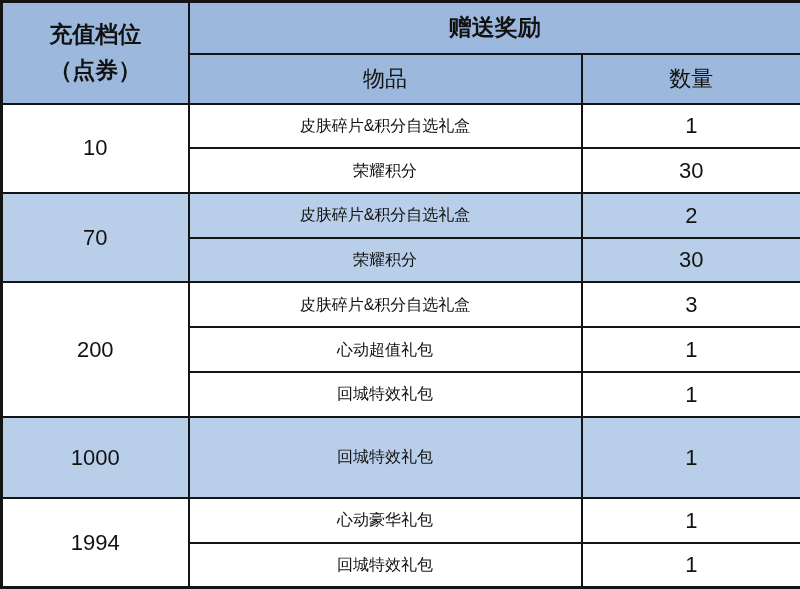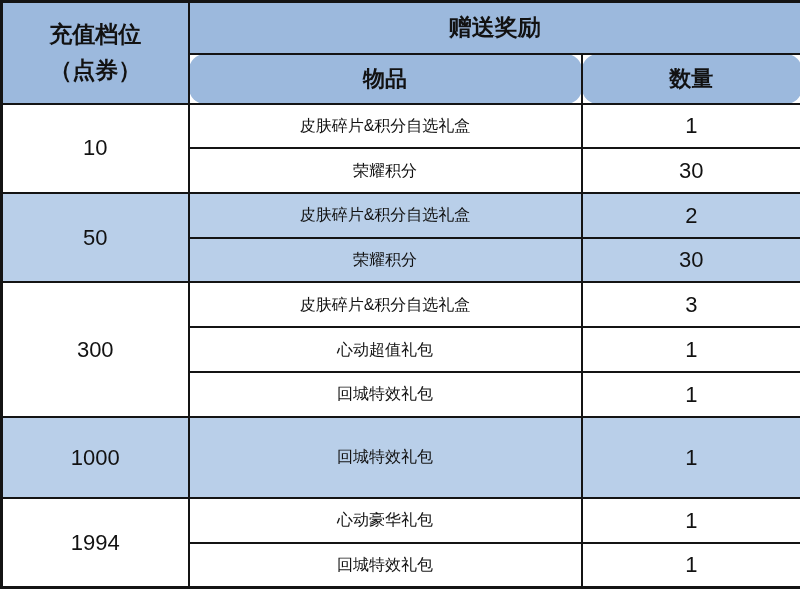--- a/index.html
+++ b/index.html
@@ -31,23 +31,22 @@
     line-height: 1.25;
   }
   
   th.hdr {
     background: #9cb9dd;
     font-weight: bold;
     font-size: 23px;
   }
   th.subhdr {
     background: #9cb9dd;
-    font-weight: bold;
+    font-weight: normal;
     font-size: 22px;
-    border-radius: 16px;
   }
   .tier-hdr div { line-height: 1.55; }
   
   tr.hr1 { height: 52px; }
   tr.hr2 { height: 50px; }
   tr.body-row { height: 44px; }
   tr.tall-row { height: 80px; }
   
   tr.blue td { background: #b9cfe9; }
   td.tier-cell { font-size: 22px; margin-top: 15px; }
@@ -81,31 +80,31 @@
       <td class="tier-cell" rowspan="2">10</td>
       <td class="item-cell">皮肤碎片&amp;积分自选礼盒</td>
       <td class="qty-cell">1</td>
     </tr>
     <tr class="body-row">
       <td class="item-cell">荣耀积分</td>
       <td class="qty-cell">30</td>
     </tr>
 
     <tr class="body-row blue">
-      <td class="tier-cell" rowspan="2">50</td>
+      <td class="tier-cell" rowspan="2">70</td>
       <td class="item-cell">皮肤碎片&amp;积分自选礼盒</td>
       <td class="qty-cell">2</td>
     </tr>
     <tr class="body-row blue">
       <td class="item-cell">荣耀积分</td>
       <td class="qty-cell">30</td>
     </tr>
 
     <tr class="body-row">
-      <td class="tier-cell" rowspan="3">300</td>
+      <td class="tier-cell" rowspan="3">200</td>
       <td class="item-cell">皮肤碎片&amp;积分自选礼盒</td>
       <td class="qty-cell">3</td>
     </tr>
     <tr class="body-row">
       <td class="item-cell">心动超值礼包</td>
       <td class="qty-cell">1</td>
     </tr>
     <tr class="body-row">
       <td class="item-cell">回城特效礼包</td>
       <td class="qty-cell">1</td>

